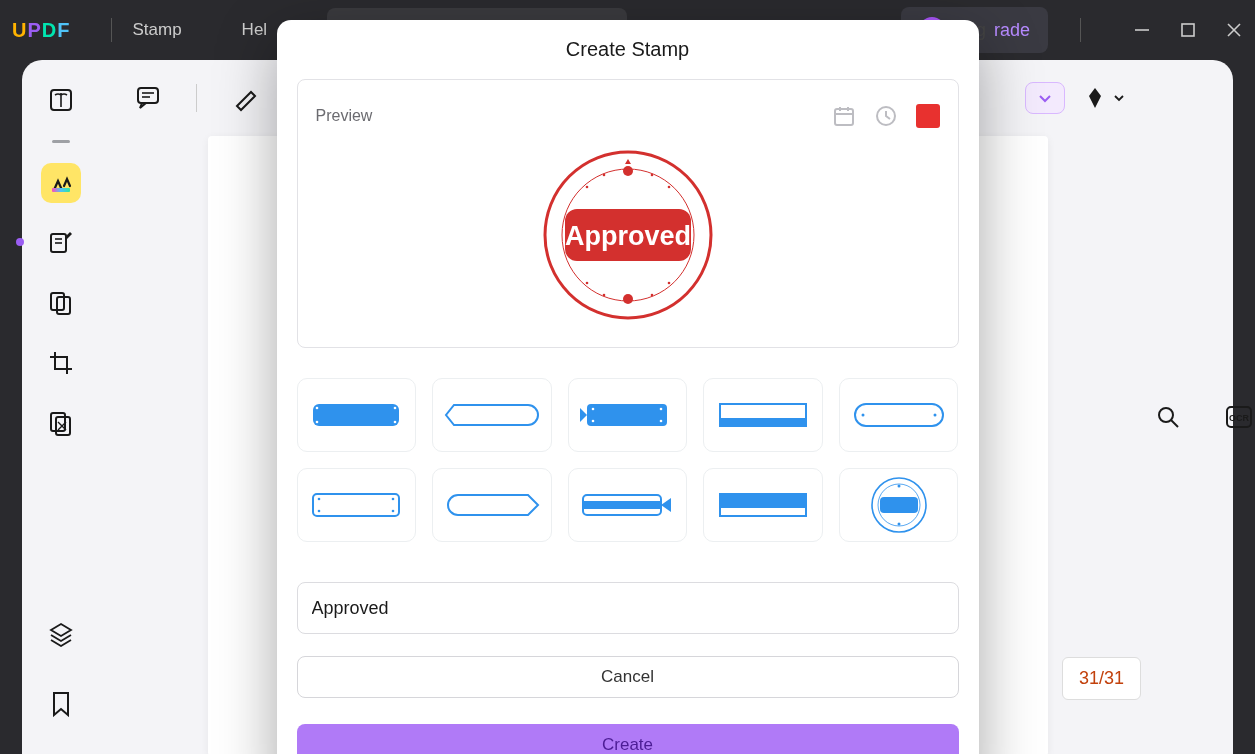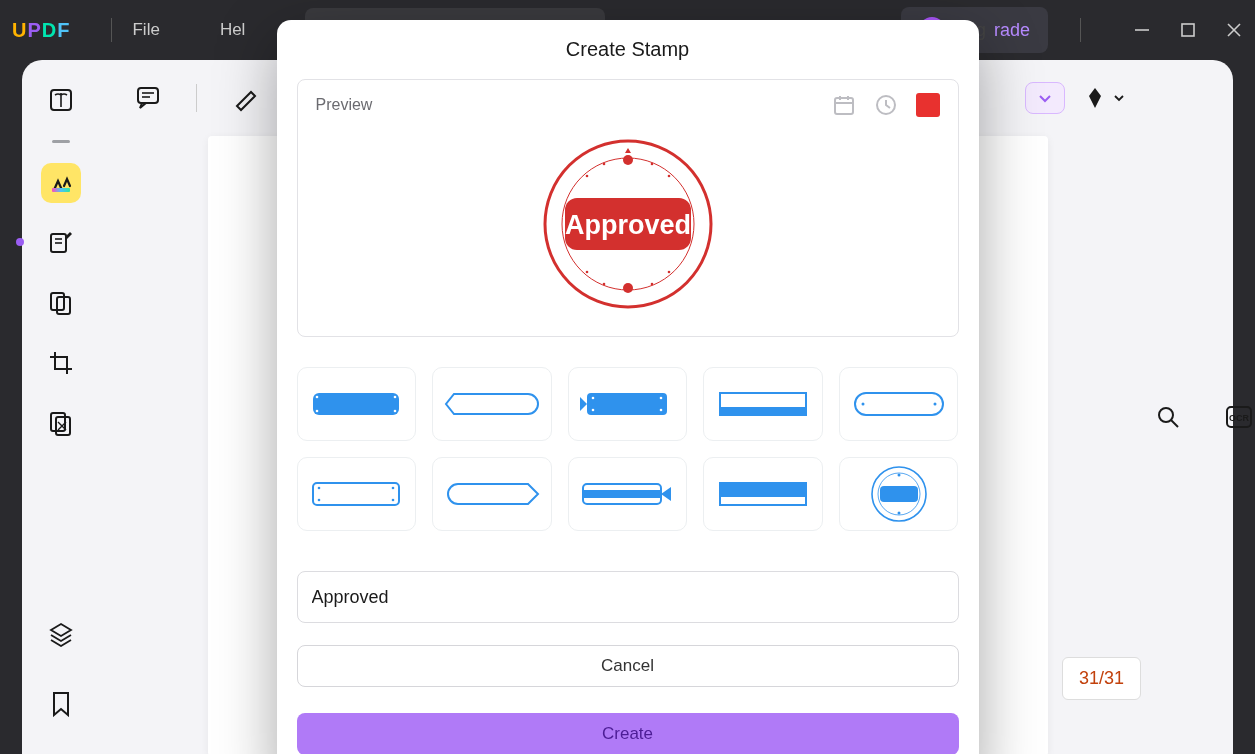--- a/index.html
+++ b/index.html
@@ -48,21 +48,21 @@
 
 .doc-page { margin: 0 auto; width: 840px; height: 620px; background: #fff; border-radius: 4px; box-shadow: 0 2px 8px rgba(0,0,0,0.06); }
 
 .page-indicator { position: absolute; right: 14px; bottom: 54px; background: #fff; border: 1px solid #ddd; border-radius: 6px; padding: 10px 16px; font-size: 18px; color: #c2410c; }
 
 
 .dialog-backdrop { position: absolute; inset: 0; display: flex; align-items: flex-start; justify-content: center; }
 .dialog { position: absolute; top: 20px; width: 702px; background: #fff; border-radius: 14px; box-shadow: 0 20px 60px rgba(0,0,0,0.35); padding: 18px 20px 26px; }
 .dialog-title { text-align: center; font-size: 20px; color: #1a1a1a; font-weight: 500; margin-bottom: 18px; }
 
-.preview-box { border: 1px solid #e2e2e6; border-radius: 8px; padding: 0 18px 18px; }
+.preview-box { border: 1px solid #e2e2e6; border-radius: 8px; padding: 11px 18px 18px; }
 .preview-header { display: flex; align-items: center; height: 50px; }
 .preview-header .label { color: #6b6b70; font-size: 16px; }
 .preview-header .right { margin-left: auto; display: flex; gap: 18px; align-items: center; }
 .color-swatch { width: 24px; height: 24px; background: #e8312f; border-radius: 3px; }
 .preview-canvas { height: 188px; display: flex; align-items: center; justify-content: center; background: #fff; }
 
 
 
 .template-grid { margin-top: 30px; display: grid; grid-template-columns: repeat(5, 1fr); gap: 16px 16px; }
 .template-cell { height: 74px; background: #fff; border: 1px solid #eceff1; border-radius: 10px; display: flex; align-items: center; justify-content: center; cursor: pointer; }
@@ -77,21 +77,21 @@
 </style>
 </head>
 <body>
 
 <div class="titlebar">
   <div class="logo">
     <span class="u">U</span><span class="p">P</span><span class="d">D</span><span class="f">F</span>
   </div>
   <div class="divider"></div>
   <div class="menu">
-    <span>File</span>
+    <span>Stamp</span>
     <span>Hel</span>
   </div>
   <div class="doc-tab"></div>
   <div class="right">
     <div class="upgrade-btn">
       <span class="avatar-badge">U</span>
       <span style="color:#444">Upg</span>
         <span>rade</span>
     </div>
     <div class="divider"></div>

